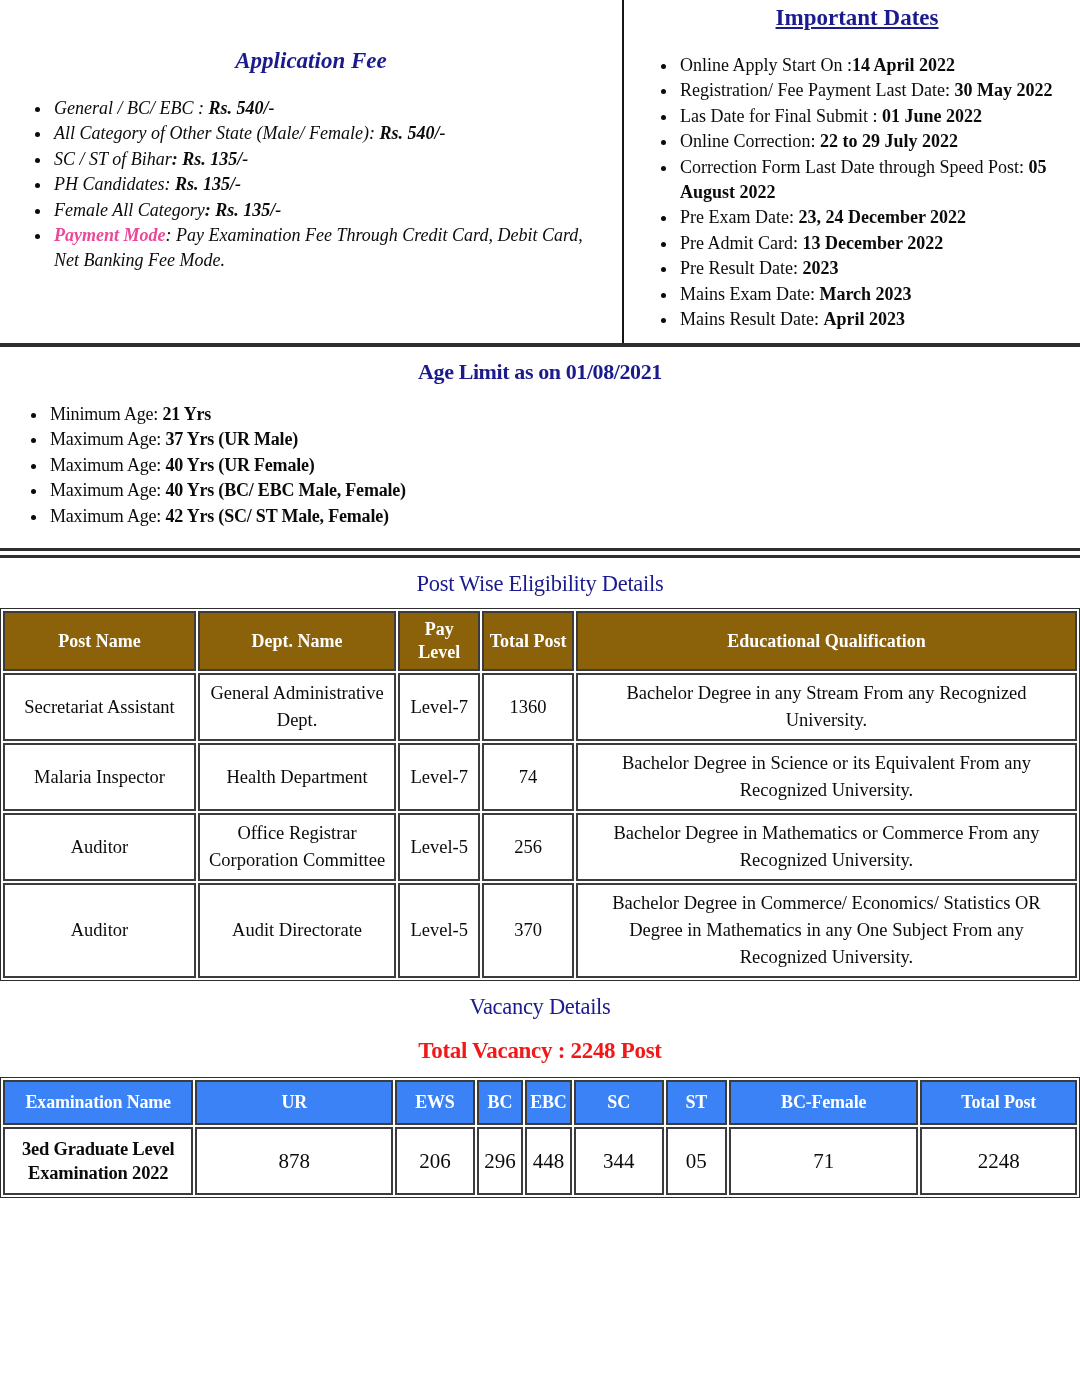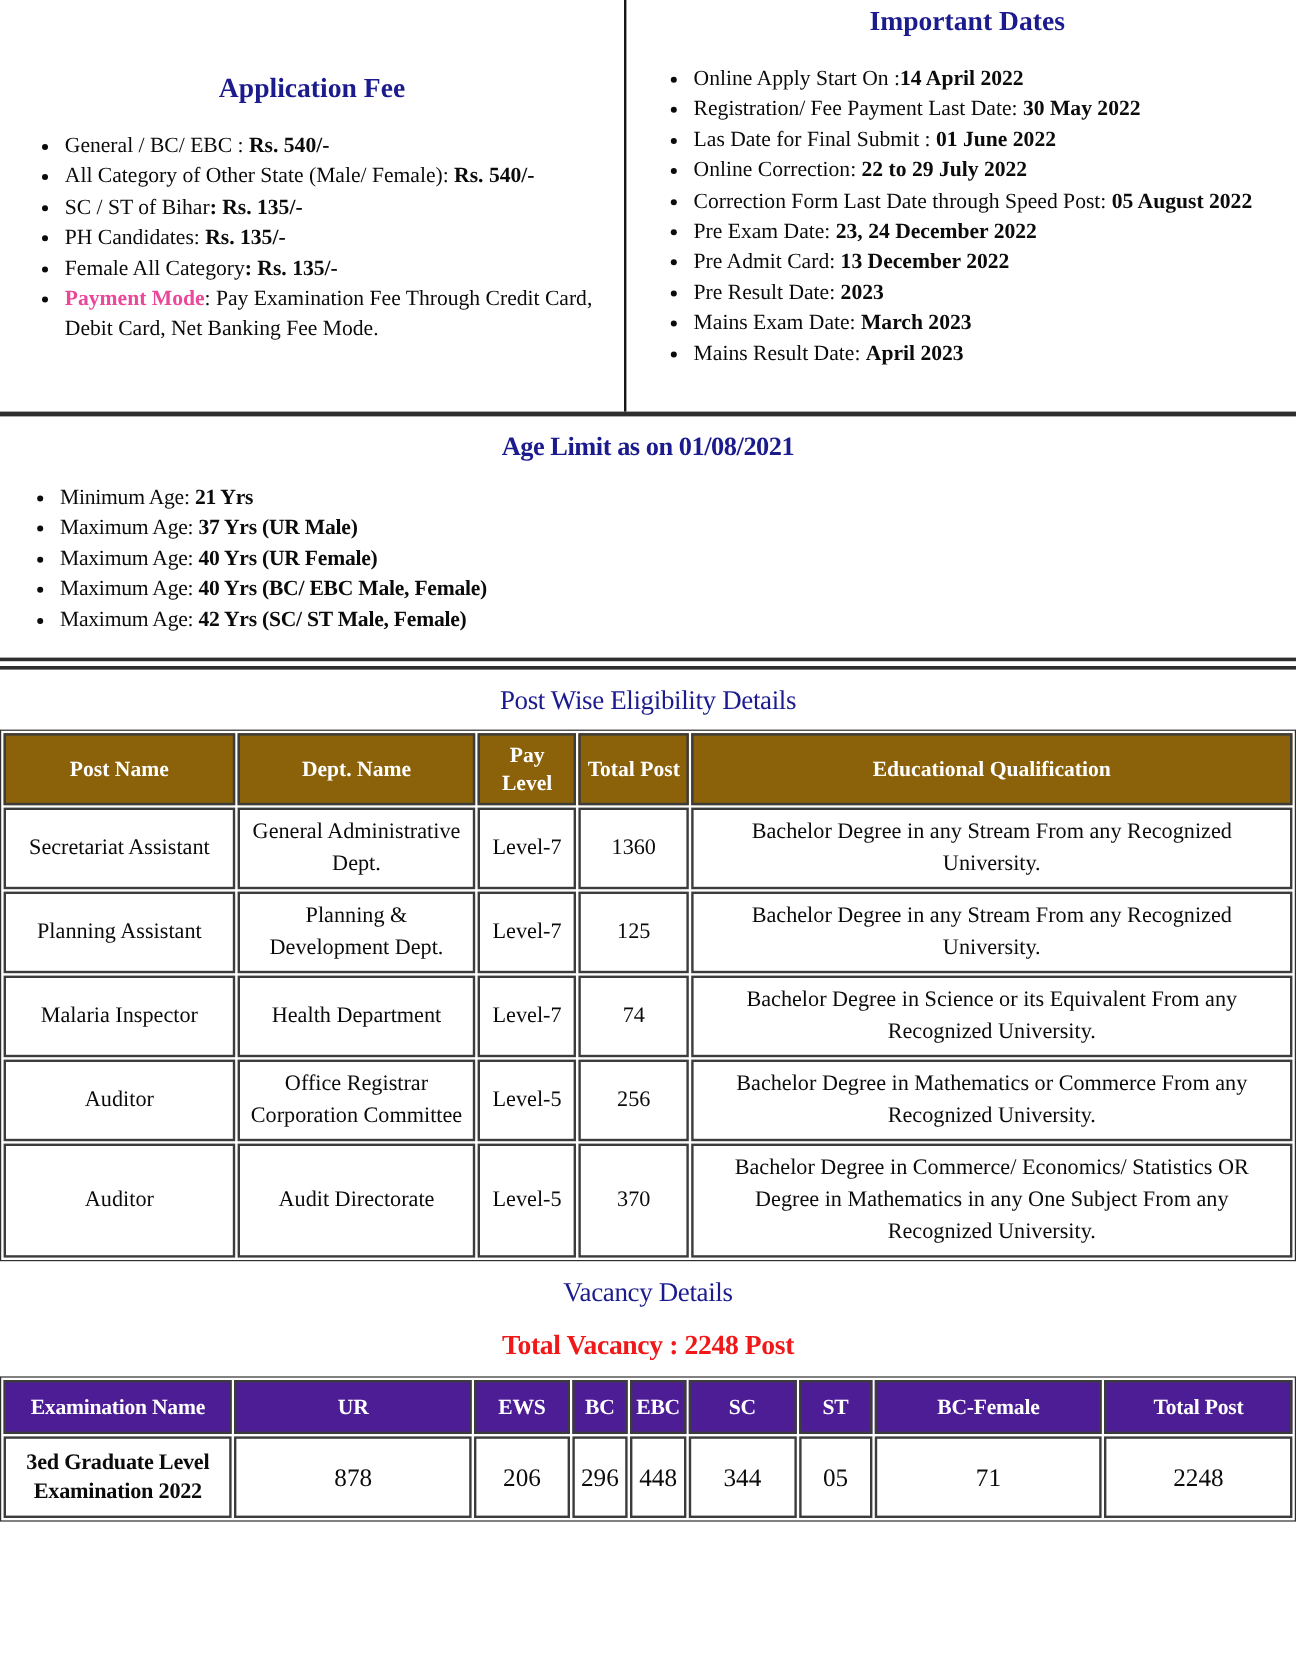--- a/index.html
+++ b/index.html
@@ -5,29 +5,29 @@
   * { box-sizing: border-box; }
   html, body { margin: 0; padding: 0; }
   body {
     width: 1080px; height: 1378px; overflow: hidden;
     background: #ffffff; color: #0b0b0b;
     font-family: "Liberation Serif", serif;
   }
 
   
   .top-section { display: flex; border-bottom: 4px solid #2e2e2e; min-height: 347px; }
-  .col-left  { width: 522px; border-right: 2px solid #161616; padding: 16px 26px 10px 26px; }
+  .col-left  { width: 624px; border-right: 2px solid #161616; padding: 3px 26px 10px 26px; font-style: italic; }
   .col-right { flex: 1; padding: 0 18px 10px 28px; }
 
   .sec-heading {
     margin: 0; text-align: center; color: #1b1b8e;
     font-size: 23px; font-weight: bold; line-height: 28px;
   }
   .col-left  .sec-heading { margin-top: 44px; }
-  .col-right .sec-heading { margin-top: 4px; }
+  .col-right .sec-heading { margin-top: 4px; text-decoration: underline; }
 
   ul.blist { margin: 21px 0 0 0; padding-left: 26px; font-size: 18px; line-height: 25.4px; }
   ul.blist li { padding-left: 2px; }
   .bold { font-weight: bold; }
   .red-label { color: #ec4899; font-weight: bold; }
 
   
   .age-section { padding-top: 12px; }
   .age-heading {
     margin: 0; text-align: center; color: #1b1b8e;
@@ -56,21 +56,21 @@
   table.vac  { border: 1px solid #2e2e2e; }
   th, td { border: 2px solid #3c3c3c; }
 
   .elig th {
     background: #8b6209; color: #ffffff;
     font-size: 18px; font-weight: bold; padding: 5px 3px; text-align: center; line-height: 23px;
   }
   .elig td { font-size: 18.5px; text-align: center; padding: 5px 7px; line-height: 27px; }
 
   .vac th {
-    background: #4c1d95; color: #ffffff;
+    background: #3b82f6; color: #ffffff;
     font-size: 18px; font-weight: bold; padding: 10px 2px; text-align: center; letter-spacing: -0.2px;
   }
   .vac td { font-size: 21px; text-align: center; padding: 16px 2px; }
   .vac td.exam-name { font-size: 18.5px; font-weight: bold; line-height: 24px; padding: 8px 2px; letter-spacing: -0.2px; }
 </style>
 </head>
 <body>
 
 <div class="top-section">
 
@@ -137,27 +137,20 @@
   </thead>
   <tbody>
     <tr>
       <td>Secretariat Assistant</td>
       <td>General Administrative Dept.</td>
       <td>Level-7</td>
       <td>1360</td>
       <td>Bachelor Degree in any Stream From any Recognized University.</td>
     </tr>
     <tr>
-      <td>Planning Assistant</td>
-      <td>Planning &amp; Development Dept.</td>
-      <td>Level-7</td>
-      <td>125</td>
-      <td>Bachelor Degree in any Stream From any Recognized University.</td>
-    </tr>
-    <tr>
       <td>Malaria Inspector</td>
       <td>Health Department</td>
       <td>Level-7</td>
       <td>74</td>
       <td>Bachelor Degree in Science or its Equivalent From any Recognized University.</td>
     </tr>
     <tr>
       <td>Auditor</td>
       <td>Office Registrar Corporation Committee</td>
       <td>Level-5</td>

